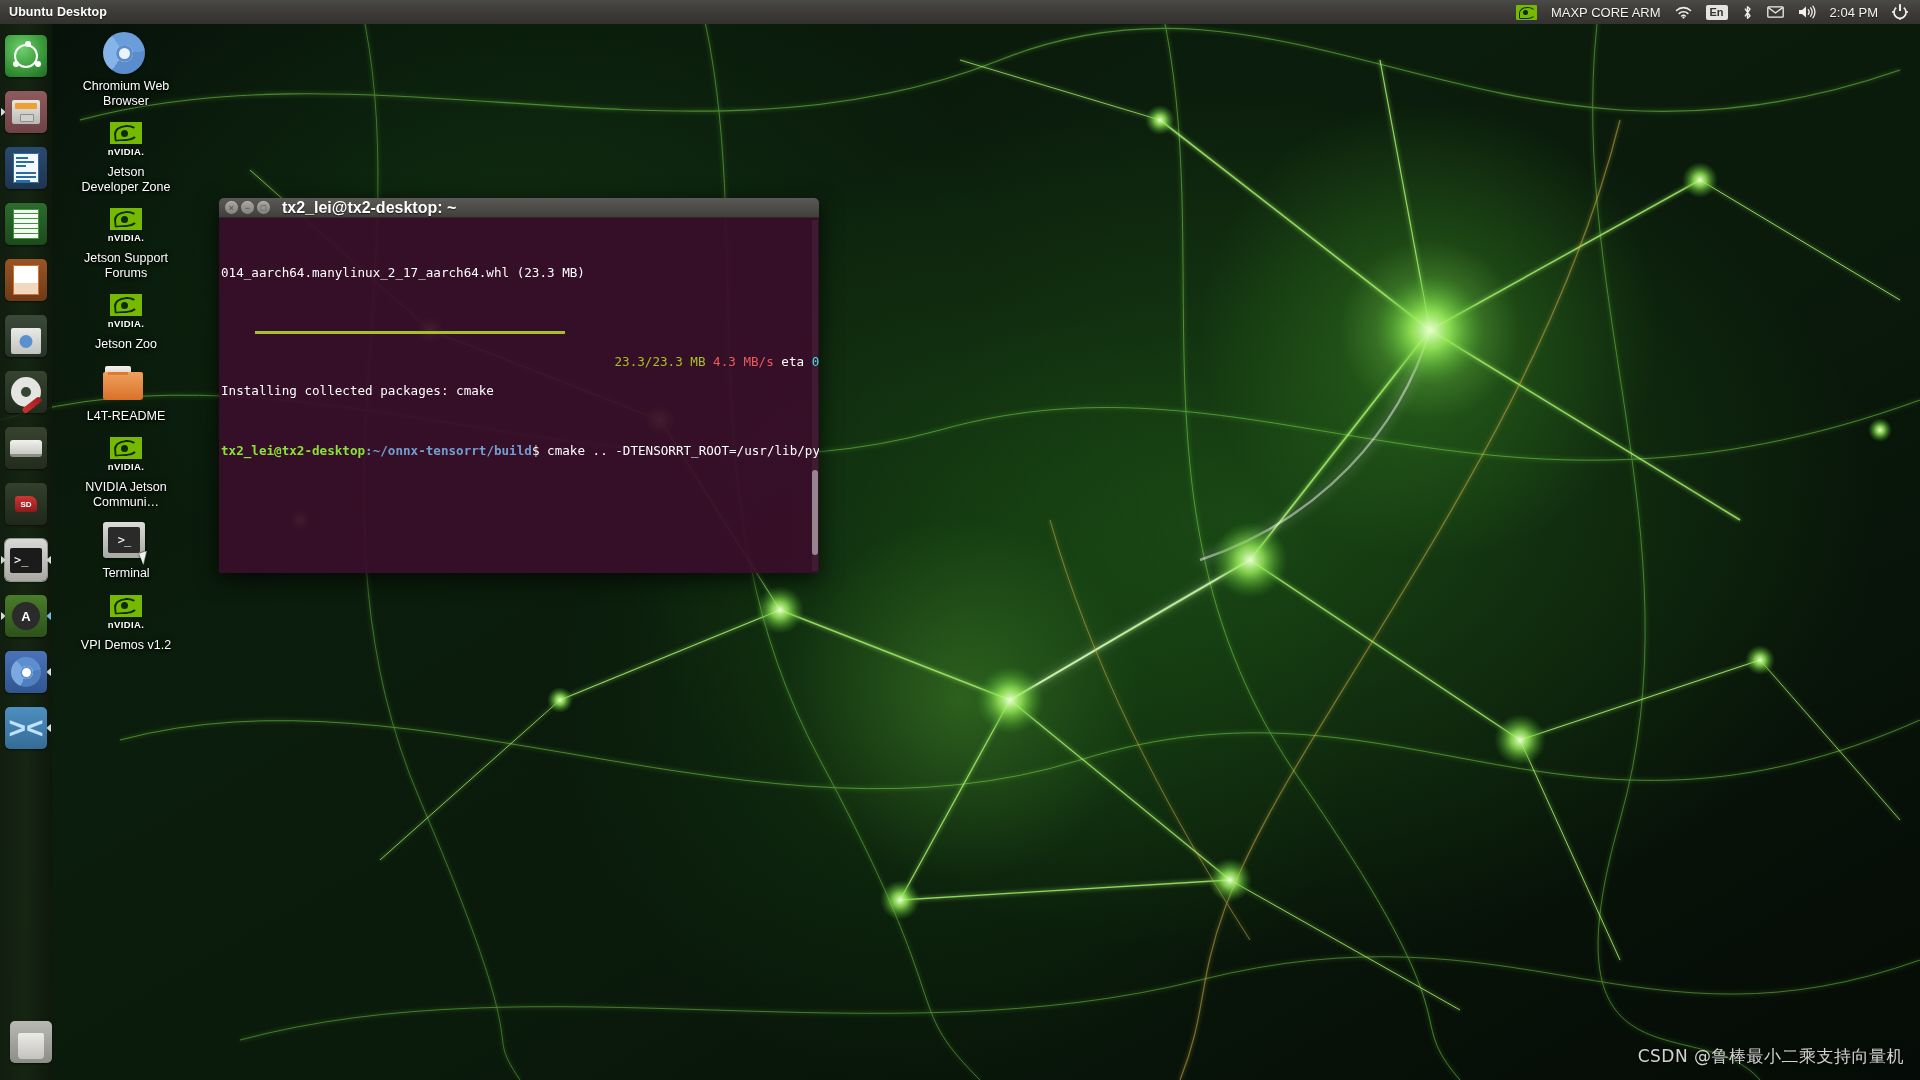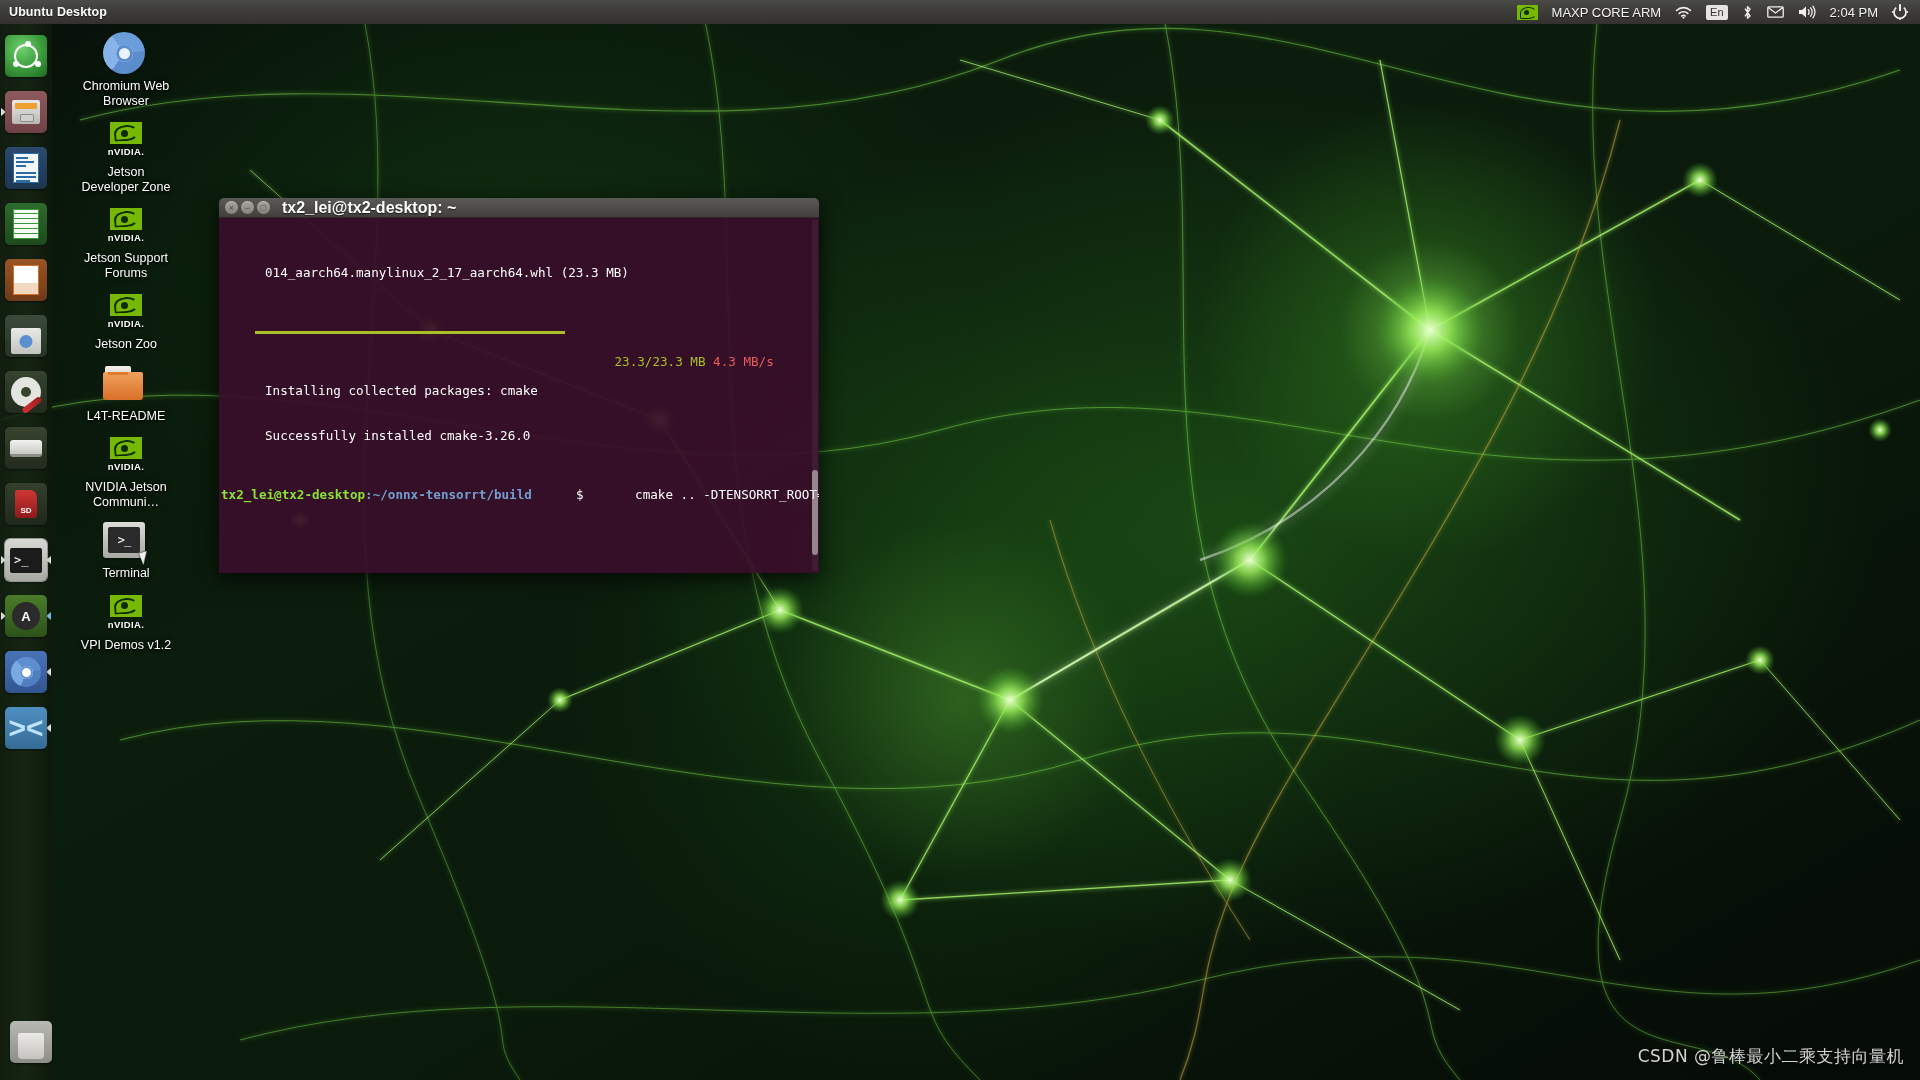--- a/index.html
+++ b/index.html
@@ -33,21 +33,21 @@
   #panel-title { padding-left:9px; font-weight:bold; letter-spacing:0.1px; color:#ffffff;
     text-shadow:0 1px 1px rgba(0,0,0,.6); font-size:12.5px;}
   #tray { margin-left:auto; display:flex; align-items:center; gap:0px; padding-right:5px; height:24px;}
   .tray-item { display:flex; align-items:center; height:24px; padding:0 7px; }
   .tray-text { font-size:13px; color:#f5f4f3; text-shadow:0 1px 1px rgba(0,0,0,.65); white-space:nowrap;}
   .nv-mini { width:21px; height:15px; background:#76b900; border-radius:1px; position:relative; display:inline-block;}
   .nv-mini:after{ content:""; position:absolute; left:3px; top:2.5px; width:15px; height:10px;
     border-radius:50% 50% 50% 10%; border:1.6px solid #0b2b00; border-right-color:transparent;}
   .nv-mini:before{ content:""; position:absolute; left:7px; top:5px; width:5px; height:5px;
     border-radius:50%; background:#0b2b00;}
-  .en-badge { background:#e6e4e1; color:#333; font-size:11px; font-weight:normal; padding:1px 4px;
+  .en-badge { background:#e6e4e1; color:#333; font-size:11px; font-weight:bold; padding:1px 4px;
     border-radius:2px; line-height:13px;}
 
   
   #launcher {
     position:absolute; left:0; top:24px; width:52px; height:1056px;
     background:linear-gradient(90deg, rgba(18,30,16,0.88) 0%, rgba(24,40,20,0.80) 50%, rgba(14,24,12,0.90) 100%);
     z-index:150; padding-top:6px;
   }
   .launch-item { position:relative; width:52px; height:52px; display:flex; align-items:center;
     justify-content:center; margin-bottom:4px; }
@@ -84,21 +84,21 @@
     width:13px;height:13px;border-radius:50%;background:#5a8fd0;}
   .ic-settings{background:linear-gradient(180deg,#36432f,#222c1e);display:flex;align-items:center;justify-content:center;}
   .gear{width:22px;height:22px;border-radius:50%;background:#e4e4e0;box-shadow:0 0 0 4px #e4e4e0;position:relative;}
   .gear:after{content:"";position:absolute;left:6px;top:6px;width:10px;height:10px;border-radius:50%;background:#36432f;}
   .wrench{position:absolute;right:4px;bottom:5px;width:22px;height:6px;background:linear-gradient(90deg,#d03030,#a01e1e);
     border-radius:3px;transform:rotate(-38deg);}
   .ic-drive{background:linear-gradient(180deg,#37432f,#222b1d);display:flex;align-items:center;justify-content:center;}
   .ic-drive .hd{width:32px;height:17px;background:linear-gradient(180deg,#f1f1ee,#c9c9c4);border-radius:3px;
     border-bottom:3px solid #8e8e88;}
   .ic-sd{background:linear-gradient(180deg,#33402c,#1f281b);display:flex;align-items:center;justify-content:center;}
-  .ic-sd .card{width:22px;height:28px;background:linear-gradient(180deg,#d03535,#8d1a1a);border-radius:3px 7px 3px 3px;
+  .ic-sd .card{width:22px;height:16px;background:linear-gradient(180deg,#d03535,#8d1a1a);border-radius:3px 7px 3px 3px;
     position:relative;color:#fff;font-size:8px;font-weight:bold;text-align:center;}
   .ic-sd .card span{position:absolute;bottom:3px;left:0;right:0;}
   .ic-term{background:linear-gradient(180deg,#d8d8d4,#a9a9a4);display:flex;align-items:center;justify-content:center;}
   .ic-term .scr{width:32px;height:25px;background:#1b1b1b;border-radius:2px;color:#fff;
     font-family:"DejaVu Sans Mono",monospace;font-size:12px;display:flex;align-items:center;padding-left:4px;}
   .ic-update{background:linear-gradient(180deg,#4a7c2a,#2d521a);display:flex;align-items:center;justify-content:center;}
   .ic-update .circ{width:28px;height:28px;border-radius:50%;background:#2b2b2b;position:relative;
     display:flex;align-items:center;justify-content:center;color:#fff;font-size:13px;font-weight:bold;}
   .ic-chrome{background:linear-gradient(180deg,#4a73b8,#31558f);display:flex;align-items:center;justify-content:center;}
   .ic-chrome .cc{width:30px;height:30px;border-radius:50%;
@@ -167,21 +167,21 @@
   #term-body {
     height:355px; background:rgba(56,14,41,0.94); position:relative; overflow:hidden;
     padding:3px 4px 0 2px; font-family:"DejaVu Sans Mono", monospace; font-size:12.6px;
     line-height:14.85px; color:#ffffff; white-space:pre;
   }
   #term-scroll { position:absolute; right:1px; top:2px; width:6px; height:351px;
     background:rgba(255,255,255,0.05); }
   #term-scroll .thumb { position:absolute; left:0; top:250px; width:6px; height:85px;
     background:rgba(220,220,220,0.55); border-radius:3px; }
   .t-line { white-space:pre; }
-  .c-white { color:#ffffff;margin-left:44px; }
+  .c-white { color:#ffffff; }
   .c-green { color:#8ae234; font-weight:bold; }
   .c-blue  { color:#729fcf; font-weight:bold; }
   .c-olive { color:#a8c023; }
   .c-red   { color:#ef5b5b; }
   .c-cyan  { color:#34e2e2; }
   .pbar-line { position:relative; height:14.85px; }
   .pbar-fill { position:absolute; left:34px; top:6px; width:310px; height:3px; background:#a8c023; }
 
   
   #watermark { position:absolute; right:16px; bottom:12px; z-index:180;
@@ -551,21 +551,20 @@
   <div id="term-body">
 
     <div class="t-line"><span class="c-white">014_aarch64.manylinux_2_17_aarch64.whl (23.3 MB)</span></div>
 
     <div class="t-line pbar-line">
       <span class="pbar-fill"></span>
       <span style="display:inline-block;width:348px"></span><span class="c-olive">23.3/23.3 MB</span><span> </span><span class="c-red">4.3 MB/s</span><span> </span><span class="c-white">eta</span><span> </span><span class="c-cyan">0:00:00</span>
     </div>
 
     <div class="t-line"><span class="c-white">Installing collected packages: cmake</span></div>
-    <div class="t-line"><span class="c-white">Successfully installed cmake-3.26.0</span></div>
 
     <div class="t-line"><span class="c-green">tx2_lei@tx2-desktop</span><span class="c-blue">:~/onnx-tensorrt/build</span><span class="c-white">$</span><span class="c-white"> cmake .. -DTENSORRT_ROOT=/usr/lib/pyt</span></div>
 
     
     
     
     
     
     
 

